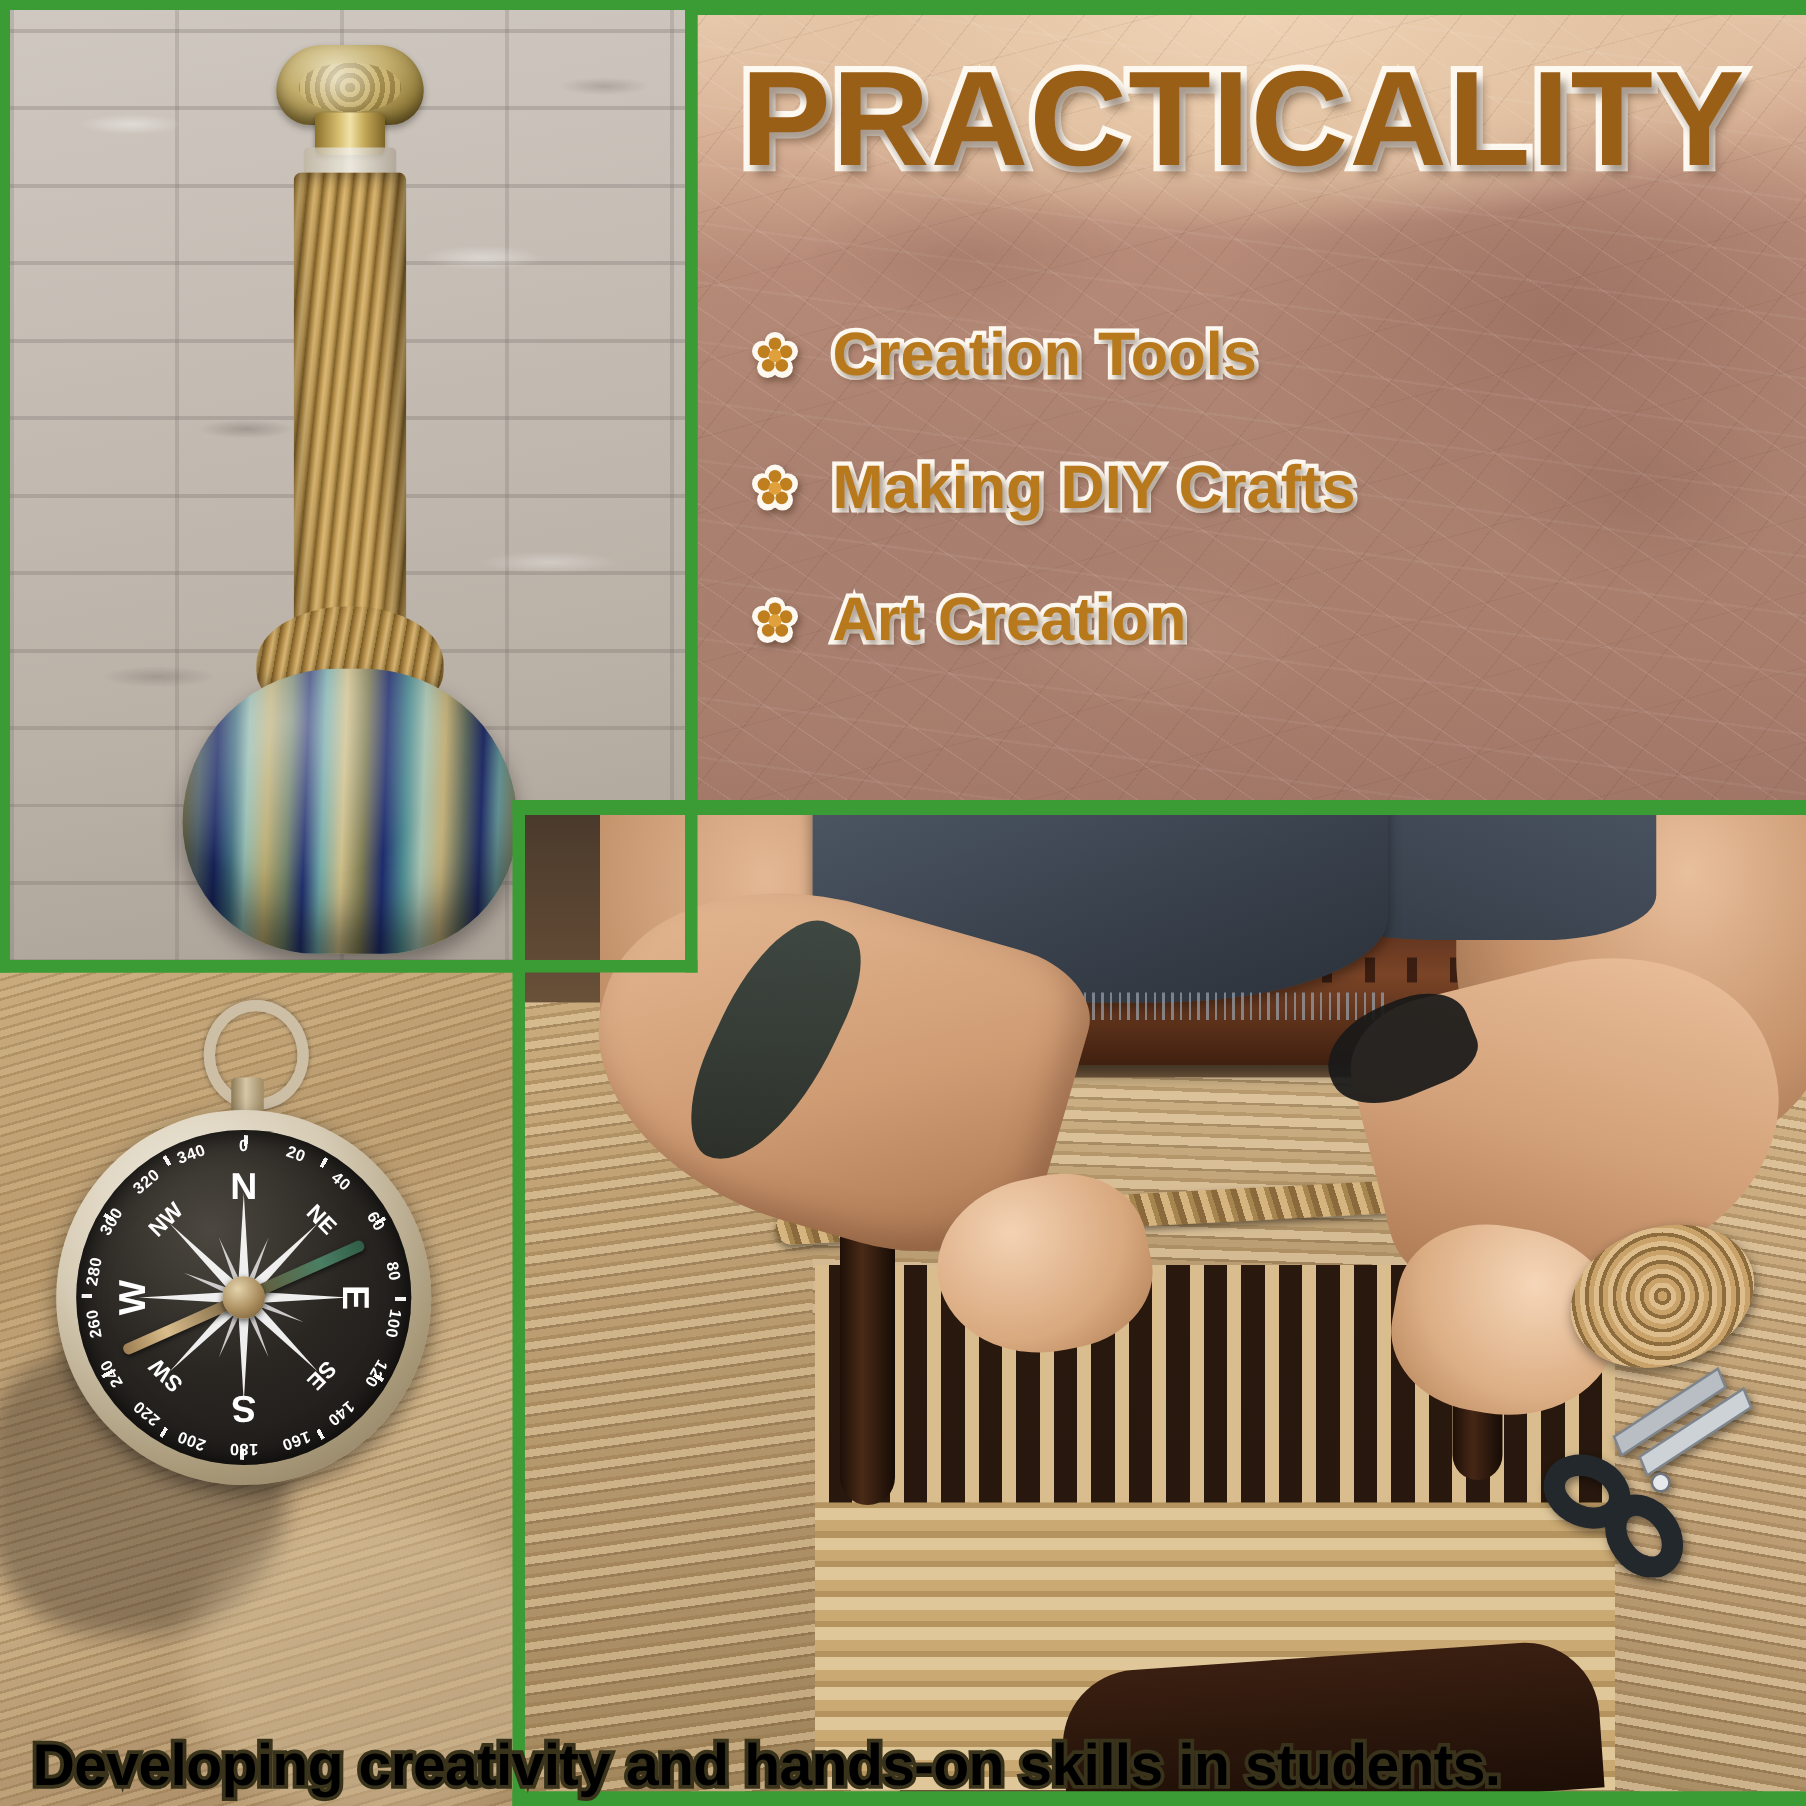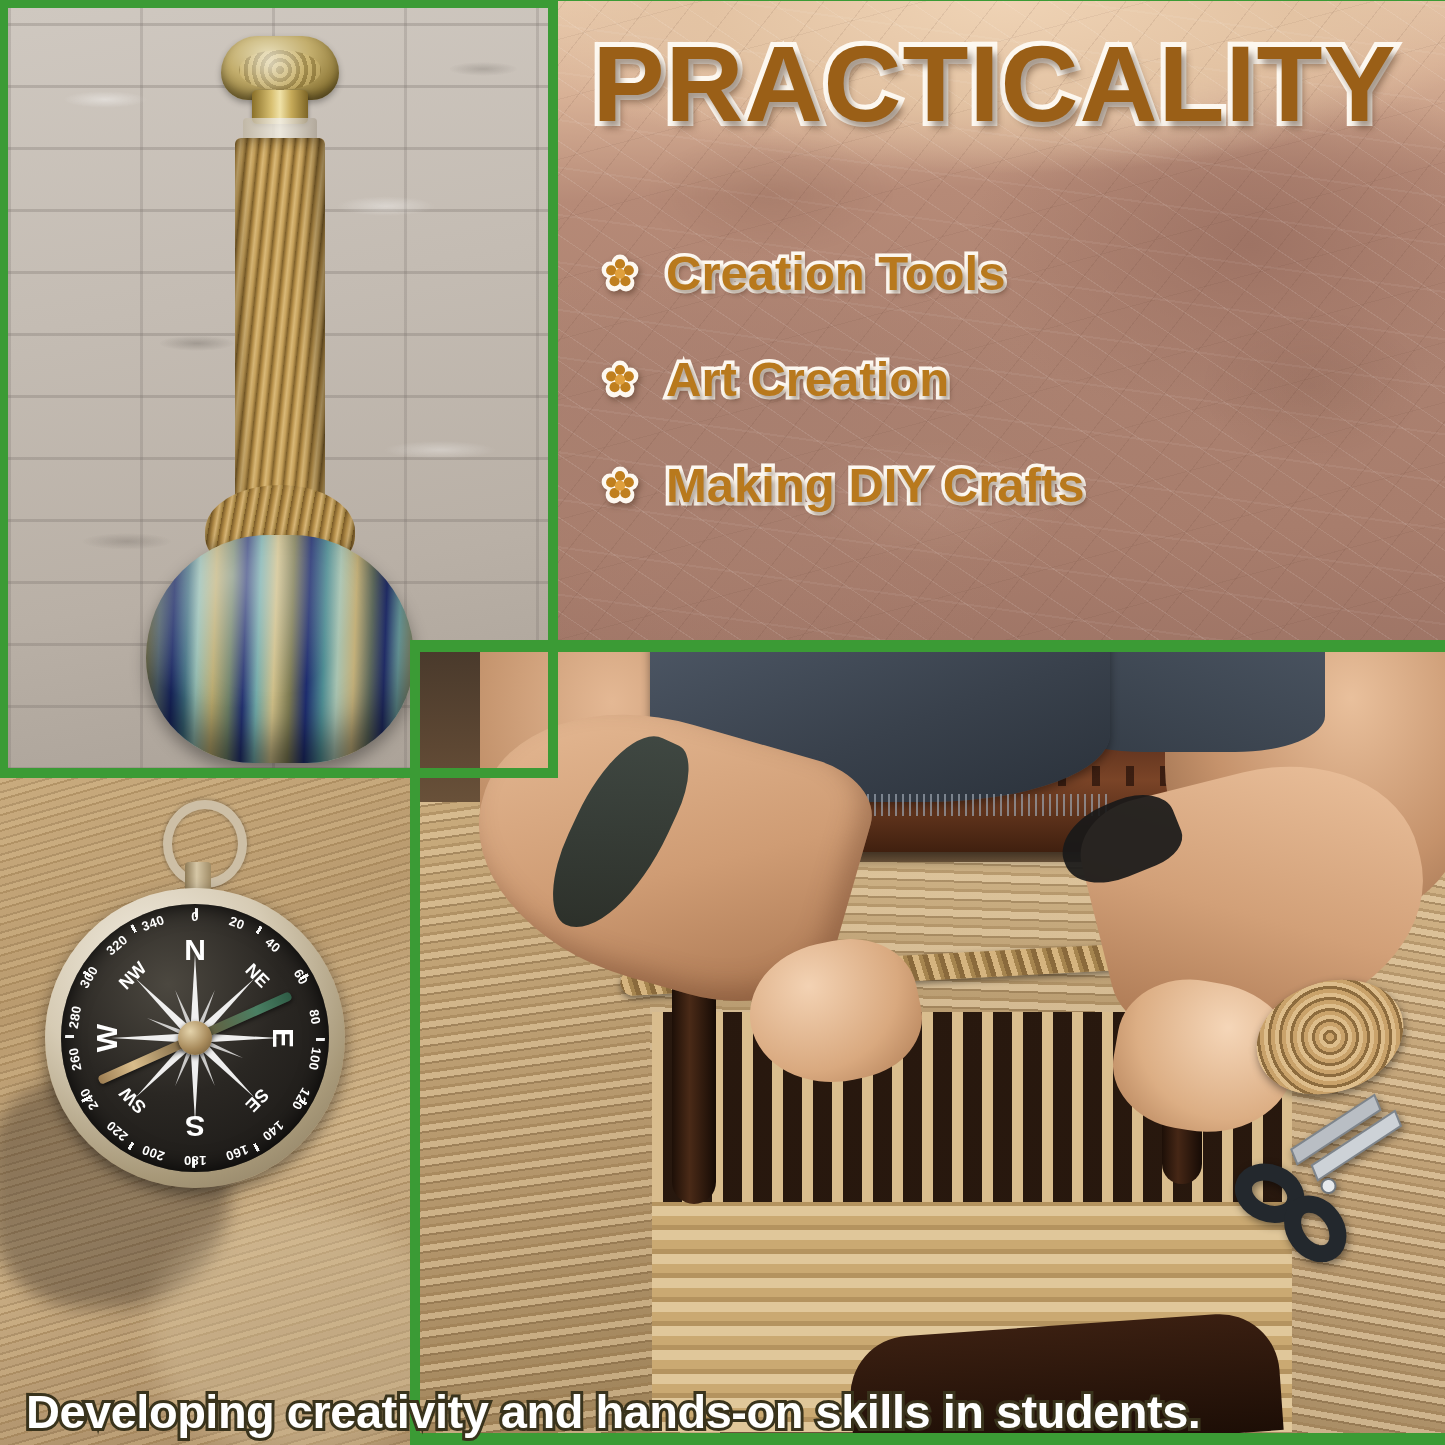--- a/index.html
+++ b/index.html
@@ -132,21 +132,21 @@
   .c-card em{position:absolute;transform:translate(-50%,-50%);font-size:18px;font-weight:700;font-style:normal;}
   .c-needle{position:absolute;left:50%;top:50%;width:210px;height:9px;
     transform:translate(-50%,-50%) rotate(-24deg);
     background:linear-gradient(90deg,#9c7d52,#d9bd8b 18%,#6a5535 50%,#4a7f63 82%,#2f5c46);
     border-radius:4px;box-shadow:0 2px 4px rgba(0,0,0,.55);}
   .c-pivot{position:absolute;left:50%;top:50%;width:34px;height:34px;transform:translate(-50%,-50%);
     border-radius:50%;background:radial-gradient(circle at 36% 30%,#e4d3ab,#a98c5d 55%,#6b5430 100%);
     box-shadow:0 2px 5px rgba(0,0,0,.6);}
 
   
-  #cell-header{left:558px;top:1px;width:887px;height:642px;
+  #cell-header{left:558px;top:12px;width:887px;height:642px;
     background:
       radial-gradient(ellipse 700px 240px at 50% 0%,#efd3b5 0%,#e3c3a3 42%,rgba(227,195,163,0) 72%),
       radial-gradient(ellipse 400px 260px at 78% 38%,#9e7364 0%,rgba(158,115,100,0) 70%),
       radial-gradient(ellipse 500px 300px at 20% 72%,#a87f6f 0%,rgba(168,127,111,0) 72%),
       linear-gradient(178deg,#e9cbae 0%,#d8b196 14%,#b68a77 30%,#ab8170 58%,#a87d6c 82%,#9f7566 100%);
   }
   #cell-header .crinkle{position:absolute;inset:0;opacity:.55;
     background-image:
       repeating-linear-gradient(34deg,rgba(255,255,255,.18) 0 1px,rgba(0,0,0,0) 1px 26px),
       repeating-linear-gradient(-52deg,rgba(80,48,36,.16) 0 1px,rgba(0,0,0,0) 1px 34px),
@@ -278,21 +278,21 @@
       #c9a26a 0 4px,#8d6c3e 4px 7px,#ddbd8b 7px 11px);
     transform:rotate(-18deg);box-shadow:0 4px 9px rgba(0,0,0,.45);}
   .w-scissors{position:absolute;right:18px;top:410px;width:200px;height:200px;}
   .w-scissors svg{display:block;filter:drop-shadow(2px 3px 4px rgba(0,0,0,.45));}
 
   
   .caption{
     position:absolute;left:26px;bottom:10px;width:1040px;
     font-weight:700;font-size:47px;line-height:1;
     letter-spacing:-.5px;
-    color:#ffffff;
+    color:#000000;
     -webkit-text-stroke:6px #39331c;
     paint-order:stroke fill;
     white-space:nowrap;
     z-index:40;
   }
 
   
   .gl{position:absolute;background:#3b9b35;z-index:30;}
 </style>
 </head>
@@ -423,21 +423,21 @@
               <circle cx="20" cy="20" r="9.5" fill="#fdf8f0"></circle>
               <circle cx="20" cy="10" r="5.1" fill="#c07f1e"></circle>
               <circle cx="28.8" cy="16.4" r="5.1" fill="#c07f1e"></circle>
               <circle cx="25.4" cy="27.2" r="5.1" fill="#c07f1e"></circle>
               <circle cx="14.6" cy="27.2" r="5.1" fill="#c07f1e"></circle>
               <circle cx="11.2" cy="16.4" r="5.1" fill="#c07f1e"></circle>
               <circle cx="20" cy="19.6" r="5.2" fill="#e0a03c"></circle>
             </g>
           </svg>
         </span>
-        <span class="bullet-text">Art Creation</span>
+        <span class="bullet-text">Making DIY Crafts</span>
       </div>
 
       <div class="bullet-row">
         <span class="bullet-mark">
           <svg viewBox="0 0 40 40" aria-hidden="true">
             <g>
               <circle cx="20" cy="9" r="8.4" fill="#fdf8f0"></circle>
               <circle cx="30" cy="16" r="8.4" fill="#fdf8f0"></circle>
               <circle cx="26" cy="29" r="8.4" fill="#fdf8f0"></circle>
               <circle cx="14" cy="29" r="8.4" fill="#fdf8f0"></circle>
@@ -445,21 +445,21 @@
               <circle cx="20" cy="20" r="9.5" fill="#fdf8f0"></circle>
               <circle cx="20" cy="10" r="5.1" fill="#c07f1e"></circle>
               <circle cx="28.8" cy="16.4" r="5.1" fill="#c07f1e"></circle>
               <circle cx="25.4" cy="27.2" r="5.1" fill="#c07f1e"></circle>
               <circle cx="14.6" cy="27.2" r="5.1" fill="#c07f1e"></circle>
               <circle cx="11.2" cy="16.4" r="5.1" fill="#c07f1e"></circle>
               <circle cx="20" cy="19.6" r="5.2" fill="#e0a03c"></circle>
             </g>
           </svg>
         </span>
-        <span class="bullet-text">Making DIY Crafts</span>
+        <span class="bullet-text">Art Creation</span>
       </div>
 
     </div>
   </div>
 
   <div class="cell" id="cell-weaving">
     <div class="w-rug-left"></div>
     <div class="w-rug-right"></div>
     <div class="w-rug-top"></div>
     <div class="w-chairwood"></div>

